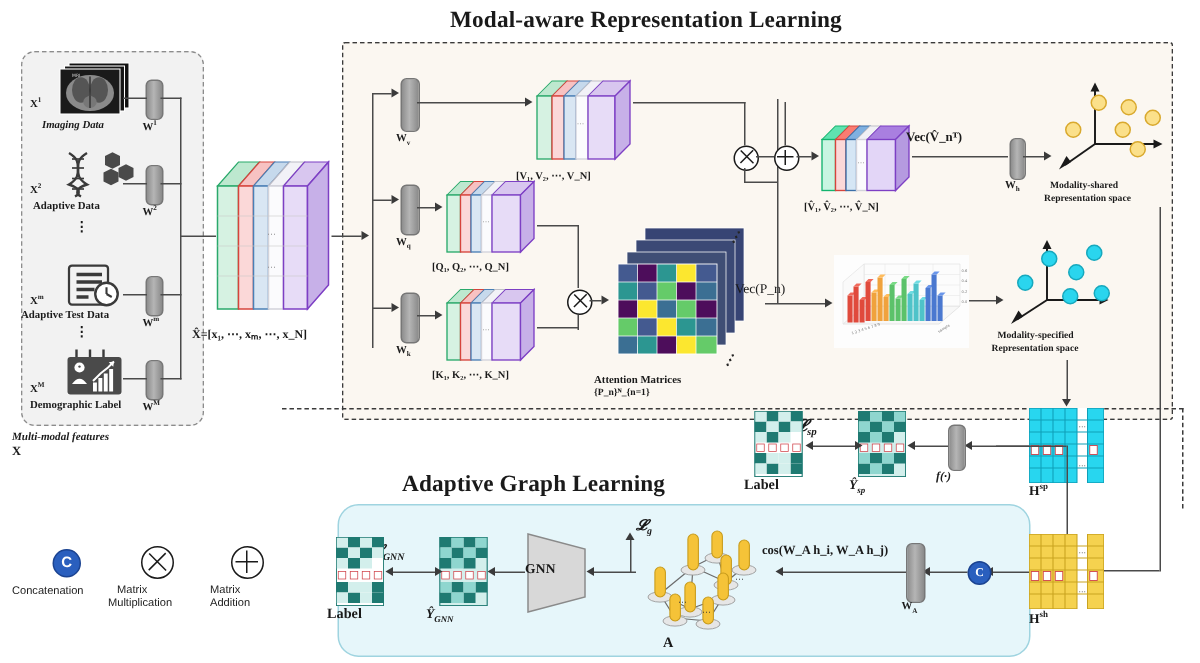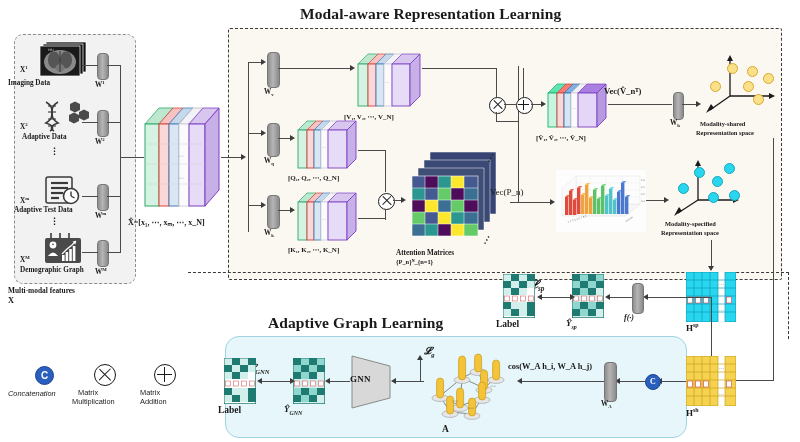--- a/index.html
+++ b/index.html
@@ -76,21 +76,21 @@
     <rect x="5" y="3" width="40" height="30" fill="#151515" stroke="#fff" stroke-width="0.7"></rect>
     <rect x="2" y="5" width="40" height="30" fill="#1a1a1a" stroke="#fff" stroke-width="0.7"></rect>
     <ellipse cx="22" cy="21" rx="16" ry="12" fill="#8a8a8a"></ellipse>
     <ellipse cx="16" cy="19" rx="6" ry="8.5" fill="#555"></ellipse>
     <ellipse cx="28" cy="19" rx="6" ry="8.5" fill="#555"></ellipse>
     <ellipse cx="22" cy="27" rx="4.5" ry="4" fill="#777"></ellipse>
     <path d="M22 10 L22 31" stroke="#333" stroke-width="1"></path>
     <text x="10" y="10" font-size="3" fill="#ccc" font-family="DejaVu Sans">MRI</text>
   </svg>
 </div>
-<div class="abs ser lbl ctr" style="left:8px;top:79px;width:86px;">Imaging Data</div>
+<div class="abs ser lbl ctr" style="left:28px;top:79px;width:86px;font-style:italic;">Imaging Data</div>
 
 <div class="abs ser lbl" style="left:20px;top:122px;">
   <b>X</b><sup>2</sup>
 </div>
 <div class="abs" style="left:40px;top:100px;width:50px;height:32px;">
   <svg width="50" height="32" viewBox="0 0 50 32">
     <path d="M6 2 C18 9, 6 16, 18 23 C6 27, 14 31, 14 31" stroke="#3a3a3a" stroke-width="1.6" fill="none"></path>
     <path d="M18 2 C6 9, 18 16, 6 23 C18 27, 10 31, 10 31" stroke="#3a3a3a" stroke-width="1.6" fill="none"></path>
     <line x1="8" y1="6" x2="16" y2="6" stroke="#3a3a3a" stroke-width="1.1"></line>
     <line x1="8" y1="12" x2="16" y2="12" stroke="#3a3a3a" stroke-width="1.1"></line>
@@ -137,23 +137,23 @@
     <path d="M6 24 q5 -7 10 0 z" fill="#fff"></path>
     <circle cx="11" cy="12.4" r="0.8" fill="#4a4a4a"></circle>
     <rect x="20" y="23" width="2.6" height="6" fill="#fff"></rect>
     <rect x="23.6" y="20" width="2.6" height="9" fill="#fff"></rect>
     <rect x="27.2" y="17" width="2.6" height="12" fill="#fff"></rect>
     <rect x="30.8" y="14" width="2.6" height="15" fill="#fff"></rect>
     <polyline points="20,22 25,17 30,13 34,9" stroke="#fff" stroke-width="1.3" fill="none"></polyline>
     <polygon points="34,9 30.5,9.5 33.5,12.5" fill="#fff"></polygon>
   </svg>
 </div>
-<div class="abs ser lbl ctr" style="left:20px;top:266px;width:92px;">Demographic Graph</div>
-
-<div class="abs ser cap ctr" style="left:8px;top:286px;width:132px;">Multi-modal features</div>
+<div class="abs ser lbl ctr" style="left:20px;top:266px;width:92px;">Demographic Label</div>
+
+<div class="abs ser cap ctr" style="left:8px;top:286px;width:132px;font-style:italic;">Multi-modal features</div>
 <div class="abs ser cap ctr" style="left:8px;top:296px;width:132px;font-size:8.4px;">X</div>
 
 <div class="abs wbar" style="left:97px;top:53px;width:10px;height:25px;"></div>
 <div class="abs ser lbl" style="left:95px;top:80px;"><b>W</b><sup>1</sup></div>
 
 <div class="abs wbar" style="left:97px;top:110px;width:10px;height:25px;"></div>
 <div class="abs ser lbl" style="left:95px;top:137px;"><b>W</b><sup>2</sup></div>
 
 <div class="abs wbar" style="left:97px;top:184px;width:10px;height:25px;"></div>
 <div class="abs ser lbl" style="left:95px;top:211px;"><b>W</b><sup>m</sup></div>
@@ -817,21 +817,21 @@
     </g>
     <rect x="0" y="0" width="32" height="46" fill="none" stroke="#1f7a72" stroke-width="1"></rect>
   </svg>
 </div>
 <div class="abs ser ctr" style="left:218px;top:405px;width:46px;font-size:9.5px;">Label</div>
 
 <div class="abs" id="legend-panel-inner" style="left:14px;top:352px;width:185px;height:74px;"></div>
 
 <div class="abs" style="left:35px;top:366px;width:17px;height:17px;border-radius:50%;background:#2a5fbe;border:1px solid #1b4391;
             color:#fff;font-size:10px;font-weight:700;text-align:center;line-height:17px;font-family:'Liberation Sans',sans-serif;">C</div>
-<div class="abs san ctr" style="left:8px;top:389px;width:70px;font-size:7.4px;font-style:italic;">Concatenation</div>
+<div class="abs san ctr" style="left:8px;top:389px;width:70px;font-size:7.4px;">Concatenation</div>
 
 <div class="opc" style="left:94px;top:364px;width:20px;height:20px;">
   <i style="left:2.2px;top:8.6px;width:15.6px;height:1.4px;transform:rotate(45deg);"></i>
   <i style="left:2.2px;top:8.6px;width:15.6px;height:1.4px;transform:rotate(-45deg);"></i>
 </div>
 <div class="abs san ctr" style="left:78px;top:388px;width:52px;font-size:7.4px;">Matrix</div>
 <div class="abs san ctr" style="left:72px;top:397px;width:64px;font-size:7.4px;">Multiplication</div>
 
 <div class="opc" style="left:154px;top:364px;width:20px;height:20px;">
   <i style="left:2px;top:8.6px;width:15px;height:1.4px;"></i>

